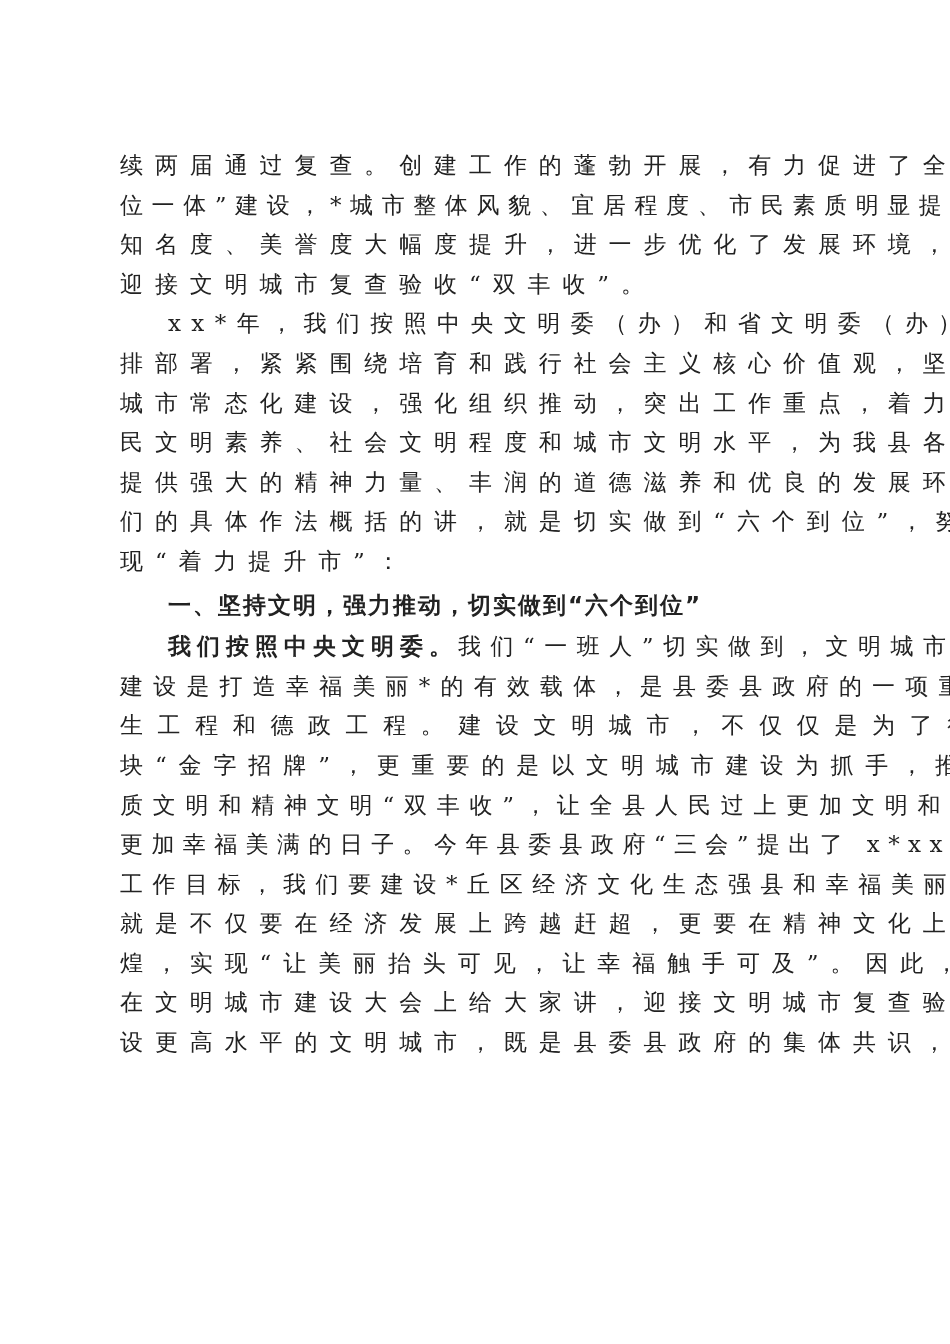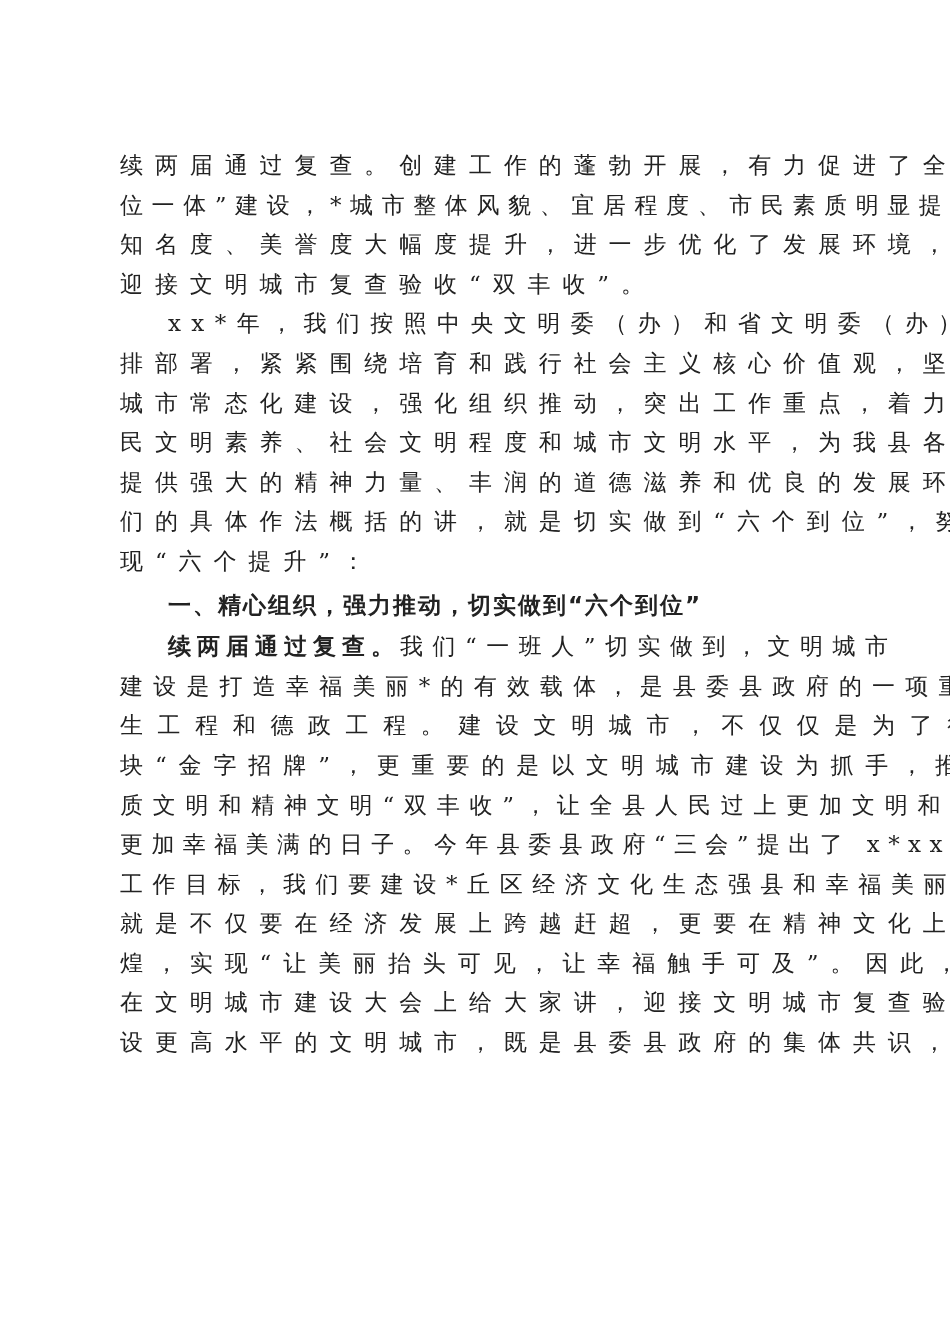--- a/index.html
+++ b/index.html
@@ -28,28 +28,28 @@
     <div class="line">迎接文明城市复查验收“双丰收”。</div>
   </div>
 
   <div>
     <div class="line indent" style="letter-spacing:10.4px">xx*年，我们按照中央文明委（办）和省文明委（办）的安</div>
     <div class="line">排部署，紧紧围绕培育和践行社会主义核心价值观，坚持文明</div>
     <div class="line">城市常态化建设，强化组织推动，突出工作重点，着力提升市</div>
     <div class="line">民文明素养、社会文明程度和城市文明水平，为我县各项事业</div>
     <div class="line">提供强大的精神力量、丰润的道德滋养和优良的发展环境。我</div>
     <div class="line">们的具体作法概括的讲，就是切实做到“六个到位”，努力实</div>
-    <div class="line">现“六个提升”：</div>
+    <div class="line">现“着力提升市”：</div>
   </div>
 
-  <div class="line heading">一、精心组织，强力推动，切实做到“六个到位”</div>
+  <div class="line heading">一、坚持文明，强力推动，切实做到“六个到位”</div>
 
   <div>
     <div class="line indent" style="letter-spacing:9.5px">
-      <span class="bold-lead">续两届通过复查。</span><span>我们“一班人”切实做到，文明城市</span>
+      <span class="bold-lead">我们按照中央文明委。</span><span>我们“一班人”切实做到，文明城市</span>
     </div>
     <div class="line" style="letter-spacing:10.2px">建设是打造幸福美丽*的有效载体，是县委县政府的一项重要民</div>
     <div class="line" style="letter-spacing:14.6px">生工程和德政工程。建设文明城市，不仅仅是为了得到一</div>
     <div class="line">块“金字招牌”，更重要的是以文明城市建设为抓手，推进物</div>
     <div class="line" style="letter-spacing:9.8px">质文明和精神文明“双丰收”，让全县人民过上更加文明和谐、</div>
     <div class="line" style="letter-spacing:8.4px">更加幸福美满的日子。今年县委县政府“三会”提出了 x*xx 的</div>
     <div class="line" style="letter-spacing:9.6px">工作目标，我们要建设*丘区经济文化生态强县和幸福美丽*，</div>
     <div class="line">就是不仅要在经济发展上跨越赶超，更要在精神文化上书写辉</div>
     <div class="line">煌，实现“让美丽抬头可见，让幸福触手可及”。因此，我们</div>
     <div class="line">在文明城市建设大会上给大家讲，迎接文明城市复查验收，建</div>

